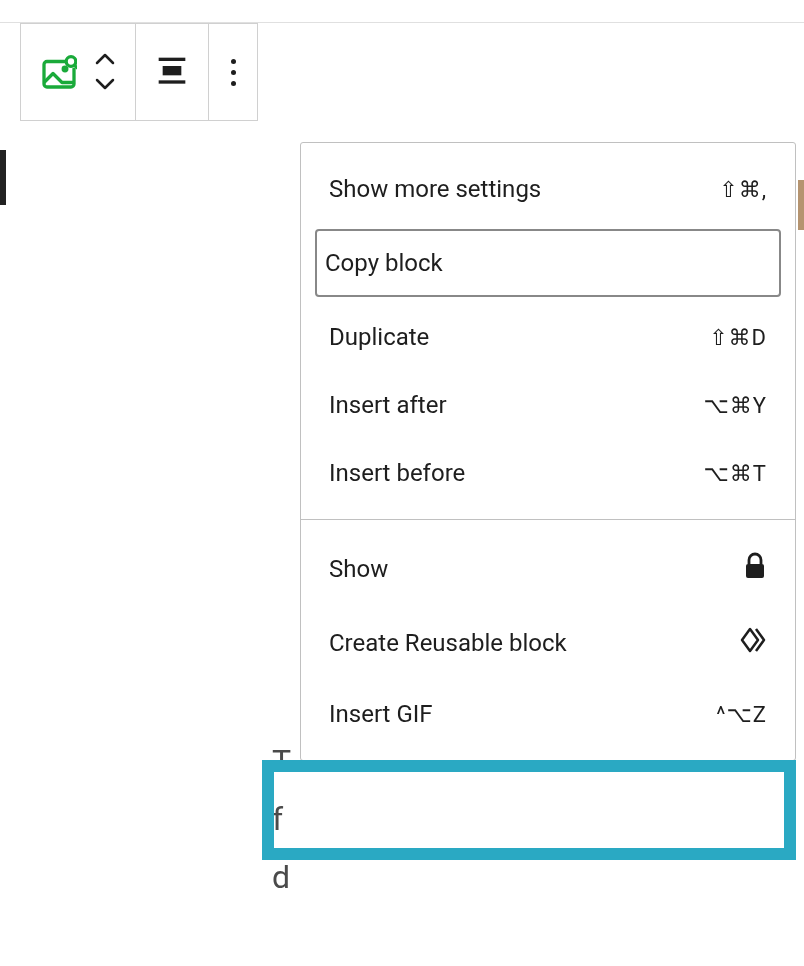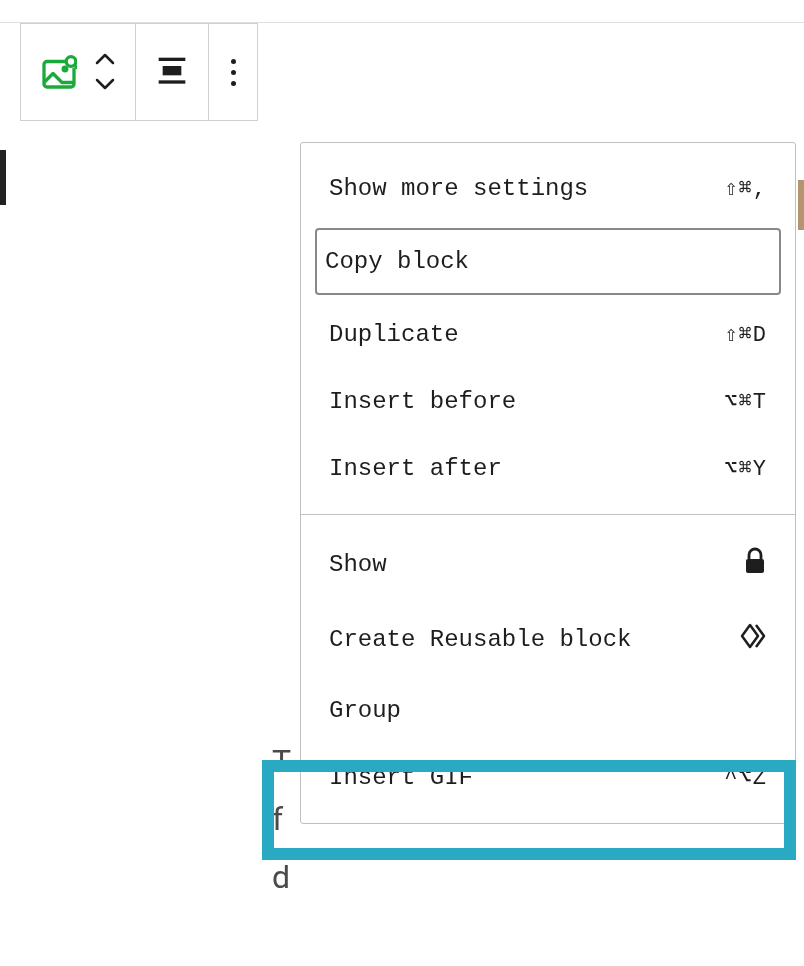--- a/index.html
+++ b/index.html
@@ -92,21 +92,20 @@
       border-bottom: none;
     }
     .menu-item {
       display: flex;
       align-items: center;
       justify-content: space-between;
       padding: 20px 28px;
       font-size: 24px;
       color: #1e1e1e;
       cursor: pointer;
-      font-family: Liberation Mono, monospace;
     }
     .menu-item-label {
       flex: 1;
     }
     .menu-shortcut {
       font-size: 22px;
       color: #1e1e1e;
       letter-spacing: 1px;
     }
     .menu-item.boxed {
@@ -221,26 +220,26 @@
       <span class="menu-shortcut">⇧⌘,</span>
     </div>
     <div class="menu-item boxed">
       <span class="menu-item-label">Copy block</span>
     </div>
     <div class="menu-item">
       <span class="menu-item-label">Duplicate</span>
       <span class="menu-shortcut">⇧⌘D</span>
     </div>
     <div class="menu-item">
+      <span class="menu-item-label">Insert after</span>
+      <span class="menu-shortcut">⌥⌘Y</span>
+    </div>
+    <div class="menu-item">
       <span class="menu-item-label">Insert before</span>
       <span class="menu-shortcut">⌥⌘T</span>
-    </div>
-    <div class="menu-item">
-      <span class="menu-item-label">Insert after</span>
-      <span class="menu-shortcut">⌥⌘Y</span>
     </div>
   </div>
   <div class="menu-group">
     <div class="menu-item">
       <span class="menu-item-label">Show</span>
       <span>
         <svg class="lock-icon" viewBox="0 0 24 28">
           <path d="M6 12 L6 8 A6 6 0 0 1 18 8 L18 12" stroke="#1e1e1e" stroke-width="2.8" fill="none"></path>
           <rect x="3" y="12" width="18" height="14" rx="2" fill="#1e1e1e"></rect>
         </svg>
@@ -249,22 +248,19 @@
     <div class="menu-item">
       <span class="menu-item-label">Create Reusable block</span>
       <span>
         <svg class="diamond-icon" viewBox="0 0 28 28">
           <path d="M11 3 L3 14 L11 25 L19 14 Z" stroke="#1e1e1e" stroke-width="2.5" fill="none" stroke-linejoin="round"></path>
           <path d="M17 3 L25 14 L17 25" stroke="#1e1e1e" stroke-width="2.5" fill="none" stroke-linejoin="round"></path>
         </svg>
       </span>
     </div>
     <div class="menu-item">
-      <span class="menu-item-label">Group</span>
-    </div>
-    <div class="menu-item">
       <span class="menu-item-label">Insert GIF</span>
       <span class="menu-shortcut">^⌥Z</span>
     </div>
   </div>
 </div>
 
 <div class="highlight-box"></div>
 
 </body></html>

